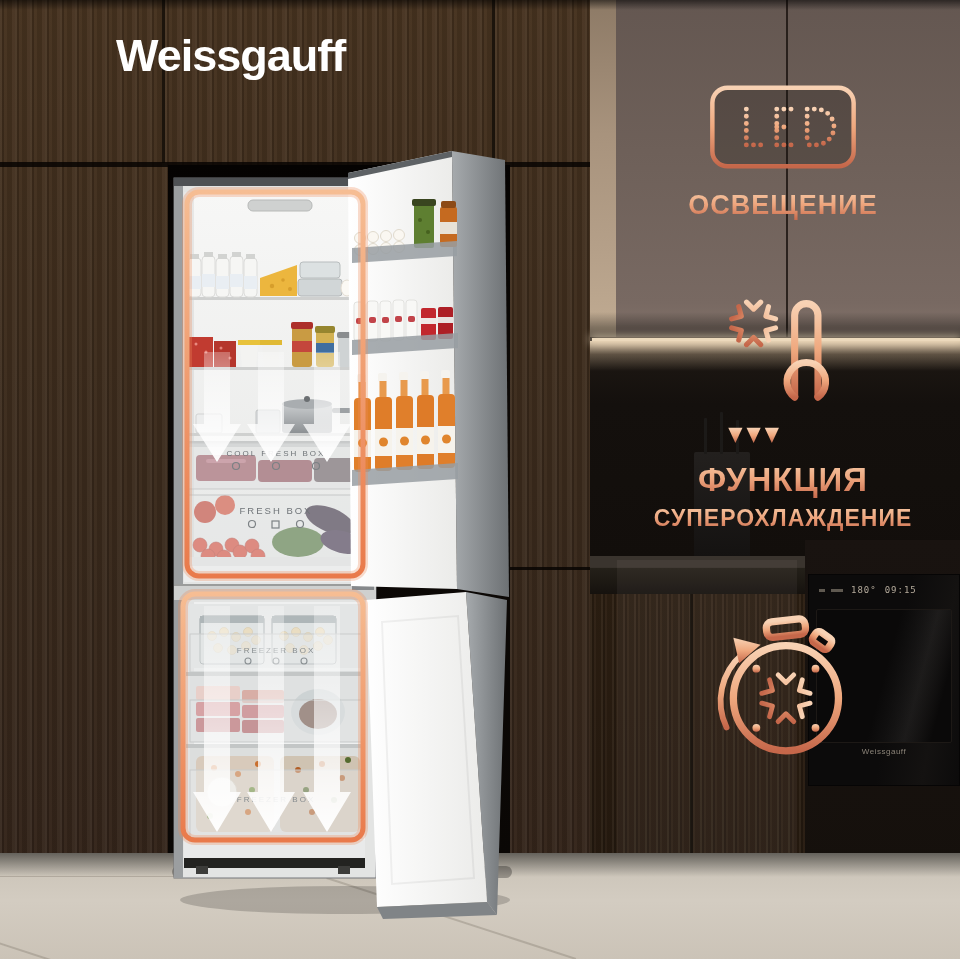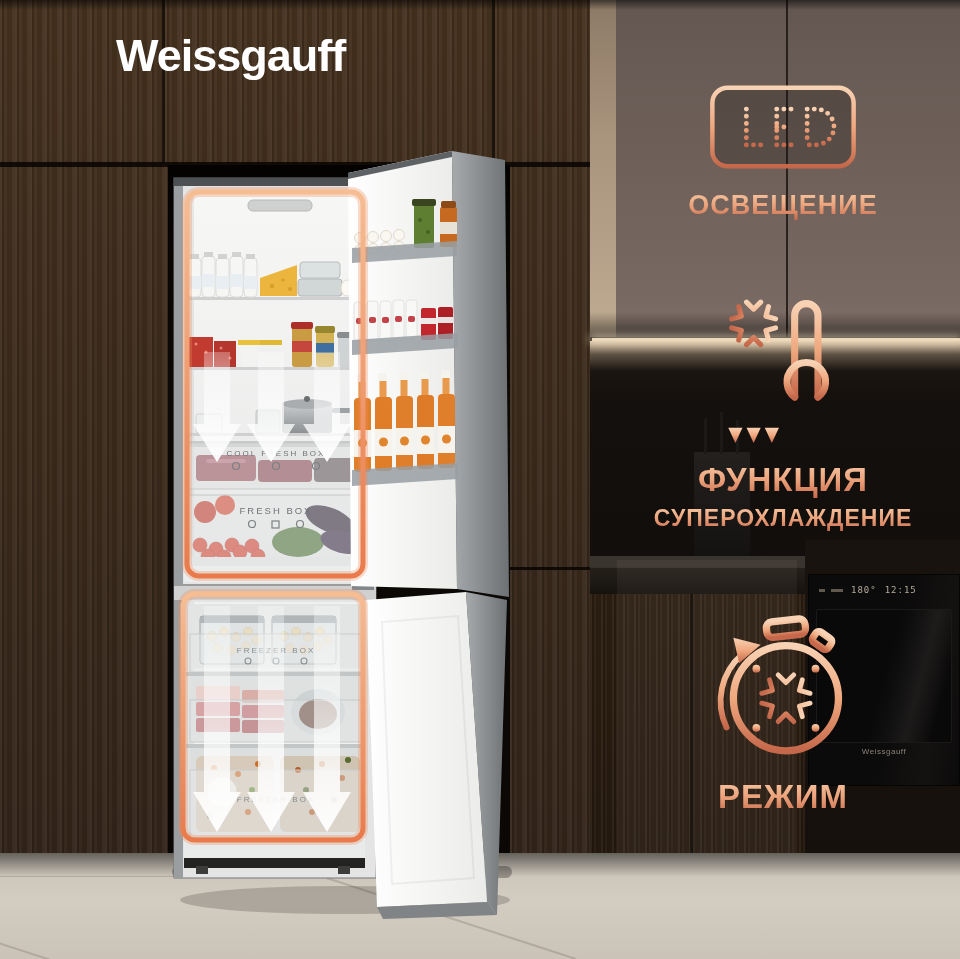--- a/index.html
+++ b/index.html
@@ -94,21 +94,21 @@
   <div class="abs oven-col" style="left:805px;top:540px;width:155px;height:337px;"></div>
   <div class="abs oven" style="left:808px;top:574px;width:150px;height:210px;">
     <div class="oven-ctrl">
       <div class="odot"></div>
       <div class="odot"></div>
       <div class="odot" style="margin-left:6px"></div>
       <div class="odot"></div>
       <div class="odot"></div>
       <div class="odot"></div>
       <span class="oven-digits">180°</span>
-      <span class="oven-digits">12:15</span>
+      <span class="oven-digits">09:15</span>
     </div>
     <div class="oven-glass"></div>
     <div class="oven-brand">Weissgauff</div>
   </div>
 
   <div class="abs reflect" style="left:617px;top:560px;width:180px;height:317px;"></div>
 
   <div class="abs floor" style="left:0;top:853px;width:960px;height:106px;"></div>
   <div class="abs floor-shadow" style="left:0;top:853px;width:960px;height:24px;"></div>
   <div class="abs fseam" style="left:327px;top:877px;width:262px;height:2px;transform:rotate(18deg);"></div>
@@ -600,17 +600,16 @@
         <g transform="rotate(60)">
             <line x1="0" y1="-28" x2="0" y2="28"></line>
             <path d="M0,-16 L8,-24 M0,-16 L-8,-24 M0,16 L8,24 M0,16 L-8,24"></path>
           </g>
         <g transform="rotate(120)">
             <line x1="0" y1="-28" x2="0" y2="28"></line>
             <path d="M0,-16 L8,-24 M0,-16 L-8,-24 M0,16 L8,24 M0,16 L-8,24"></path>
           </g>
       </g>
     </svg>
-    <div class="copper-text t-big">РЕЖИМ</div>
   </div>
 
   <div class="abs" style="left:0;top:0;width:960px;height:10px;background:linear-gradient(180deg,rgba(0,0,0,.55),rgba(0,0,0,0));"></div>
 </div>
 
 </body></html>

